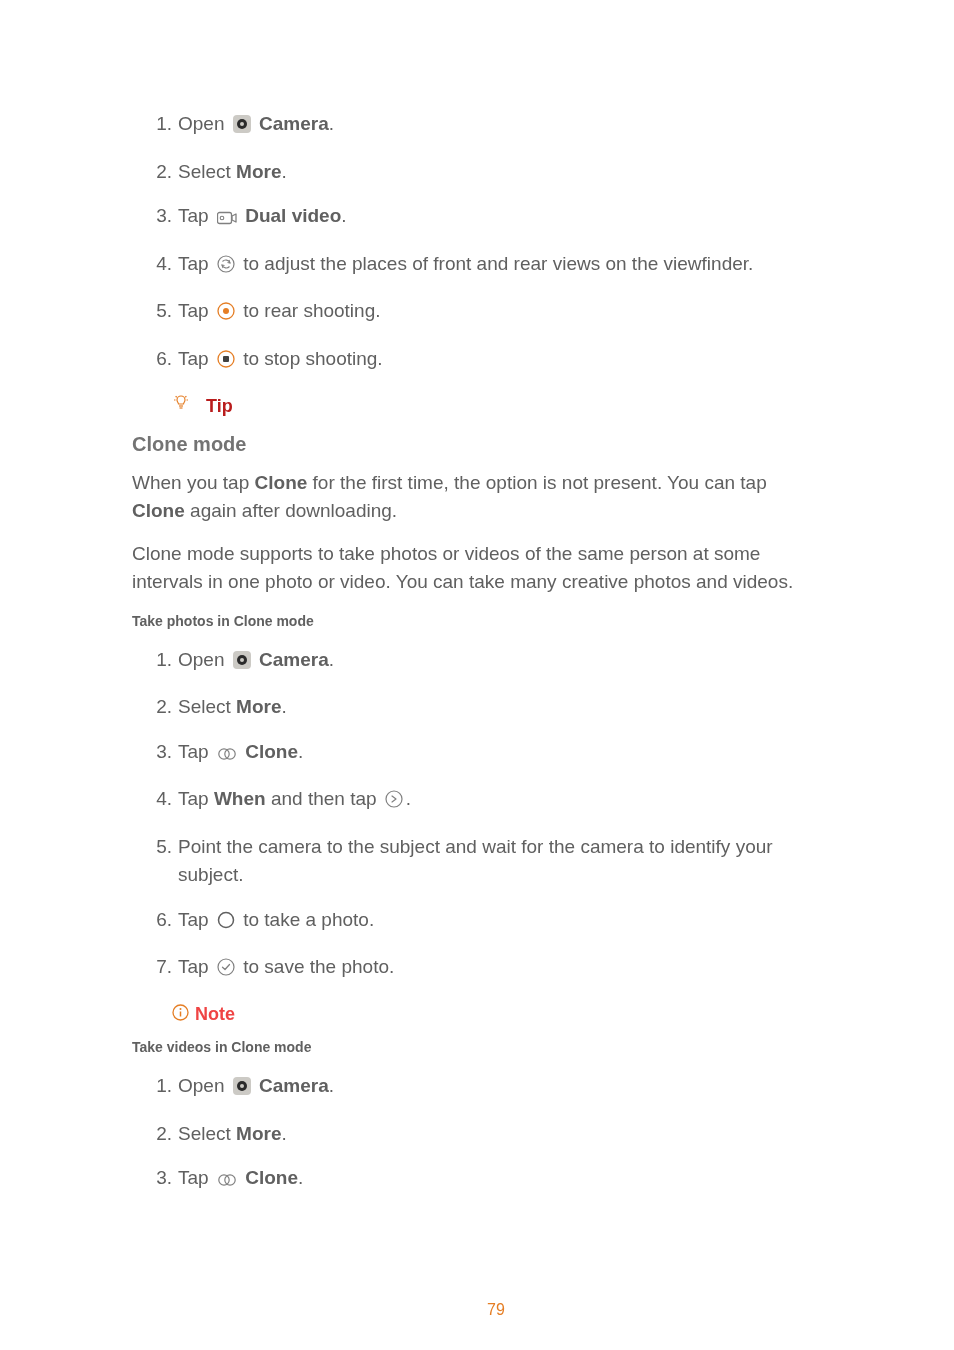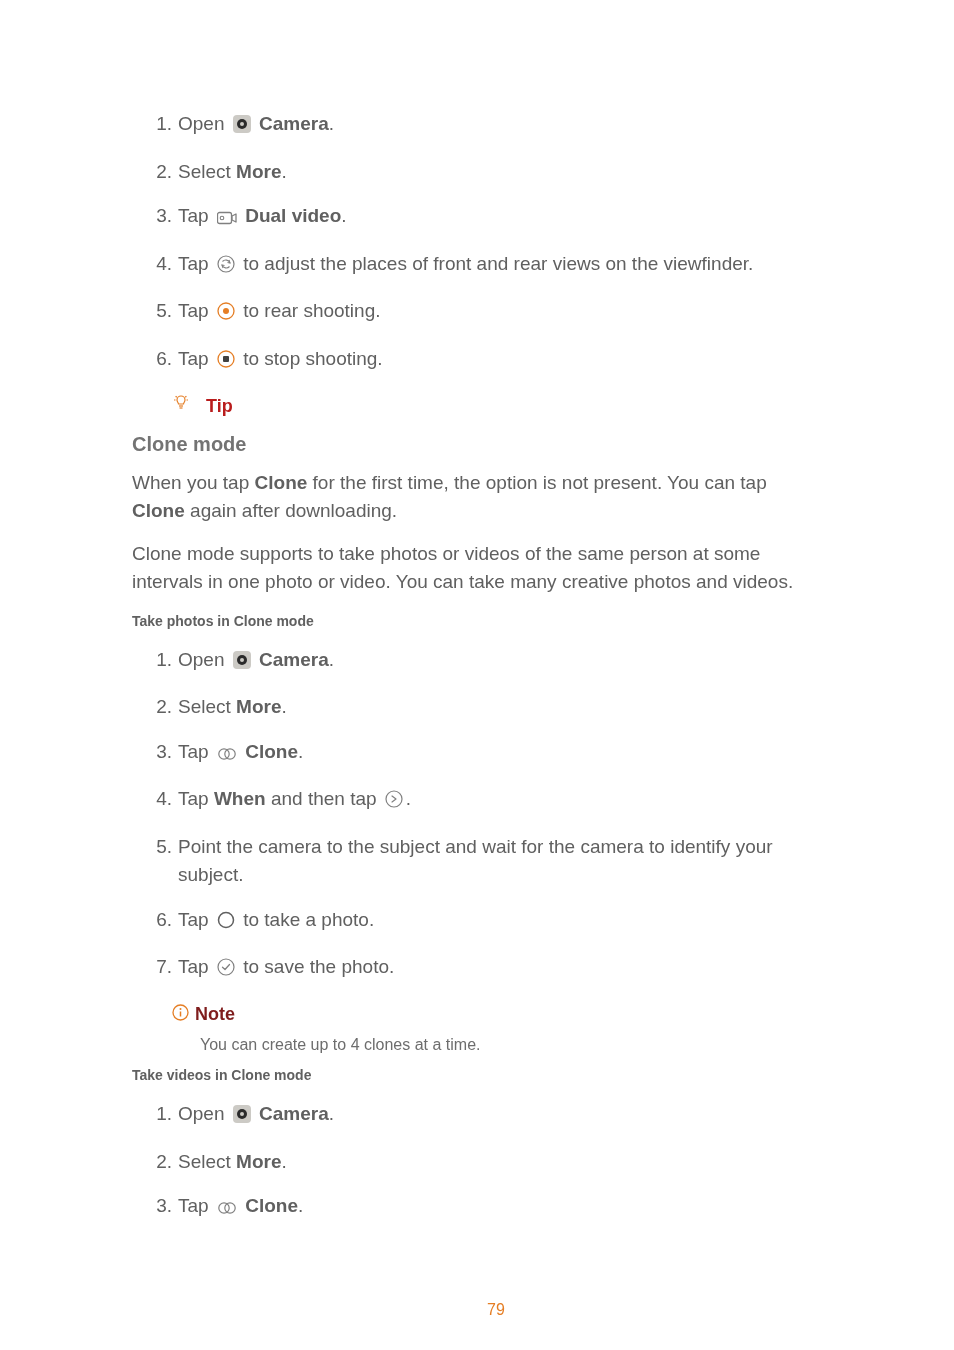--- a/index.html
+++ b/index.html
@@ -51,21 +51,21 @@
   .callout {
     margin: 6px 0 8px 40px;
   }
   .callout-head {
     display: flex;
     align-items: center;
     gap: 6px;
     font-weight: 700;
   }
   .callout-head.tip { color: #b91c1c; gap: 16px; }
-  .callout-head.note { color: #7f1d1d; }
+  .callout-head.note { color: #ef4444; }
   .callout-head .label { font-size: 18px; }
   .callout-body {
     margin: 4px 0 0 28px;
     font-size: 16px;
     color: #6d6d6d;
   }
 
   h2.section {
     color: #737373;
     font-size: 20px;
@@ -294,21 +294,20 @@
     <div class="callout-head note">
       <span>
         <svg width="17" height="17" viewBox="0 0 17 17">
             <circle cx="8.5" cy="8.5" r="7.5" fill="none" stroke="#e57e25" stroke-width="1.3"></circle>
             <circle cx="8.5" cy="5" r="1" fill="#e57e25"></circle>
             <line x1="8.5" y1="7.5" x2="8.5" y2="12.5" stroke="#e57e25" stroke-width="1.5"></line>
           </svg>
       </span>
       <span class="label">Note</span>
     </div>
-    <div class="callout-body">You can create up to 4 clones at a time.</div>
   </div>
 
   <div class="sub-heading">Take videos in Clone mode</div>
 
   <ol class="steps">
     <li>
       <span class="num">1.</span>
       <span class="step-body">
         <span>Open</span>
         <span class="iicon">

